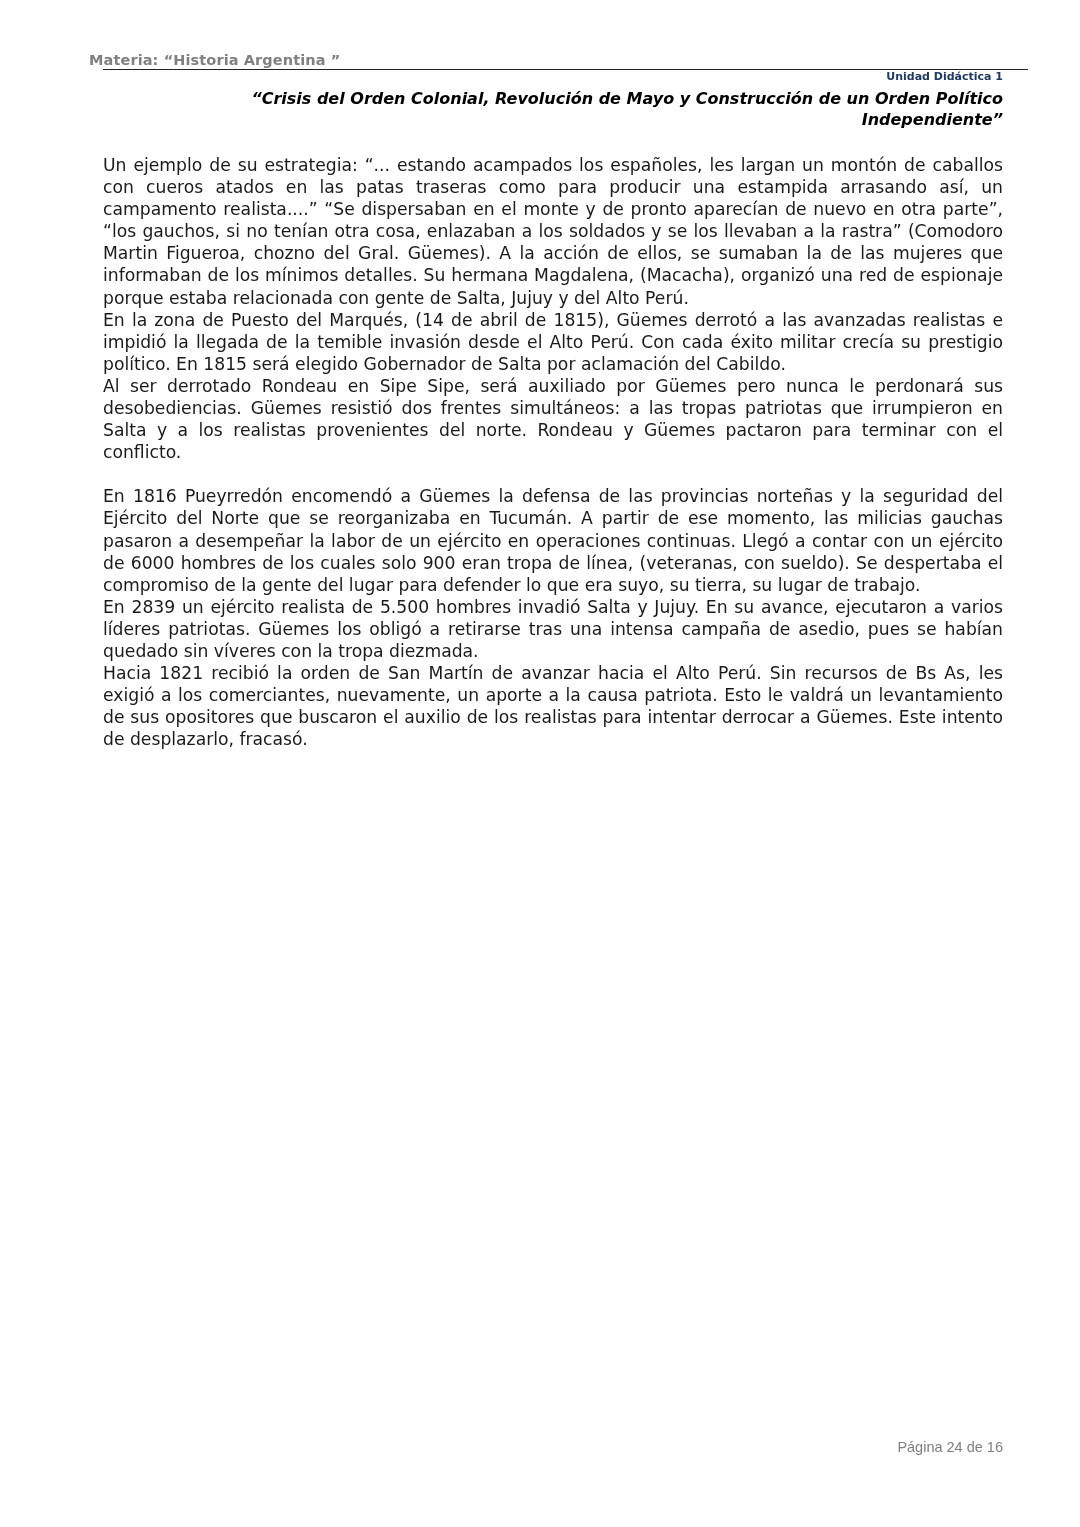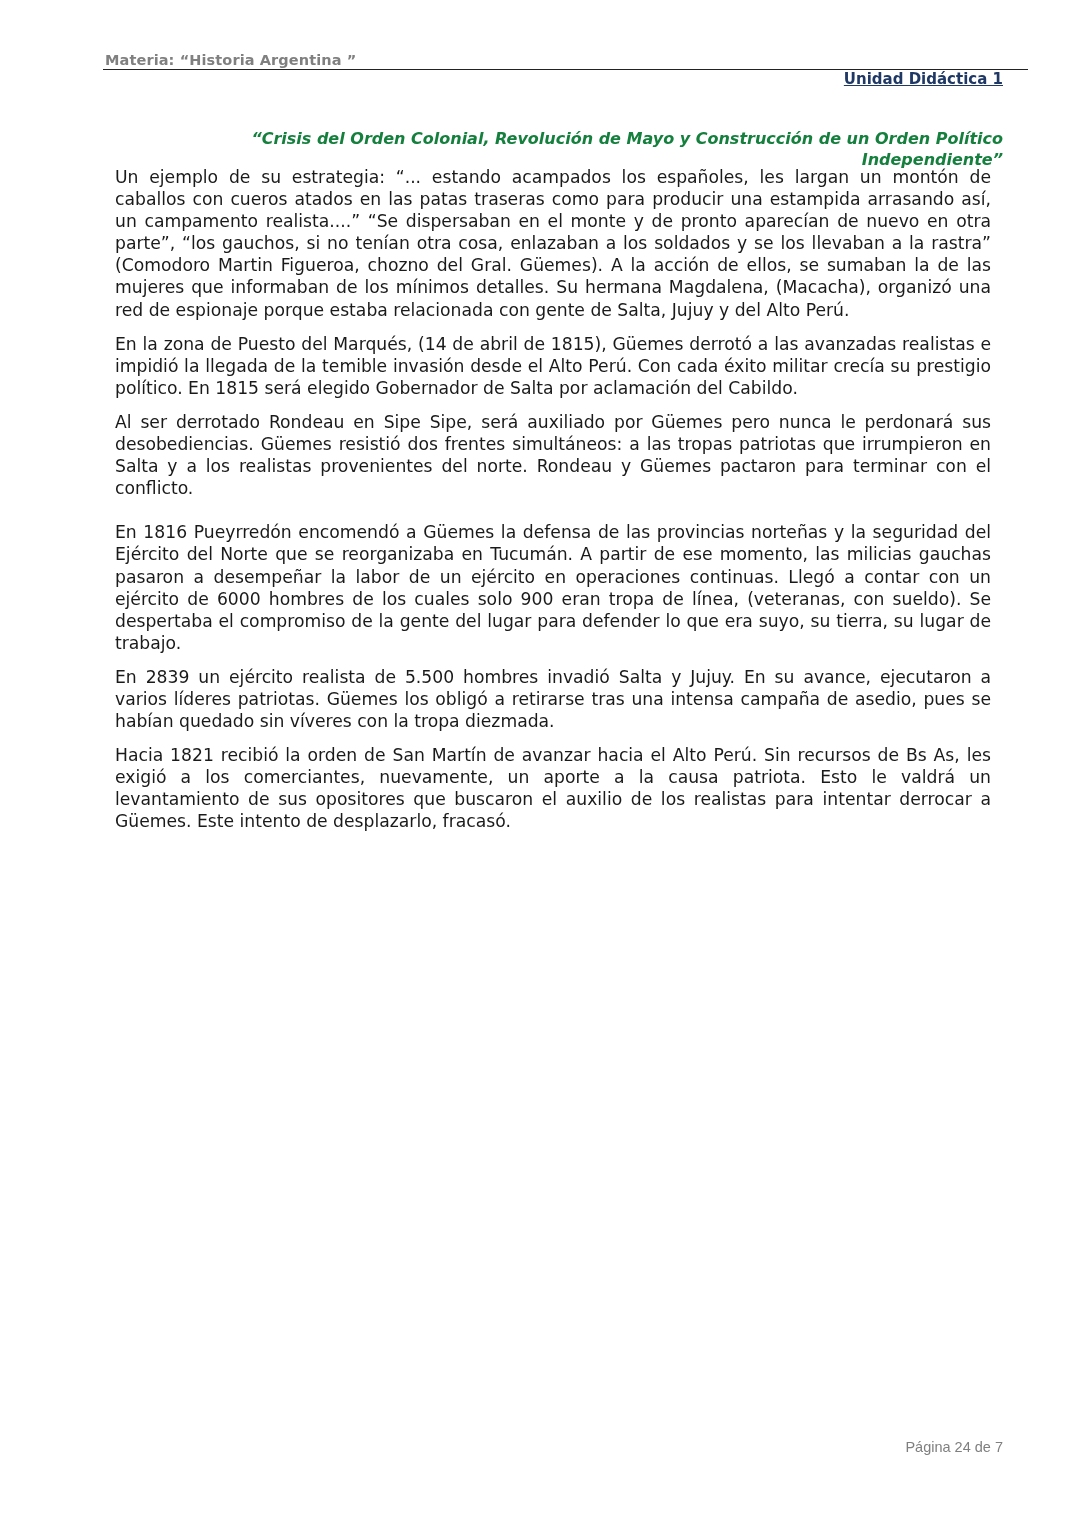--- a/index.html
+++ b/index.html
@@ -10,70 +10,68 @@
     body {
       width: 1080px;
       height: 1527px;
       position: relative;
       overflow: hidden;
       font-family: "DejaVu Sans", "Liberation Sans", sans-serif;
       color: #1a1a1a;
     }
     .header-subject {
       position: absolute;
-      left: 105px;
+      left: 89px;
       top: 52px;
       font-size: 14.5px;
       font-weight: bold;
       color: #808080;
       letter-spacing: 0.1px;
     }
     .header-rule {
       position: absolute;
       left: 103px;
       top: 69px;
       width: 925px;
       height: 0;
       border-top: 1.5px solid #222222;
     }
     .header-unit {
       position: absolute;
       right: 77px;
       top: 70px;
-      font-size: 15px;
+      font-size: 11px;
       font-weight: bold;
       color: #1f3864;
       text-align: center;
-      text-decoration: underline;
     }
     .header-title {
       position: absolute;
       right: 77px;
       top: 88px;
       width: 820px;
       font-size: 16px;
       font-weight: bold;
       font-style: italic;
-      color: #15803d;
+      color: #000000;
       text-align: right;
       line-height: 21px;
-      margin-top: 40px;
     }
     .content {
       position: absolute;
       left: 103px;
       top: 154px;
       width: 900px;
       font-size: 17.2px;
       line-height: 22.1px;
       text-align: justify;
       color: #1a1a1a;
     }
     .content p {
-      margin: 12px;
+      margin: 0;
     }
     .content p.gap-before {
       margin-top: 22px;
     }
     .footer-page {
       position: absolute;
       right: 77px;
       top: 1439px;
       font-size: 14.5px;
       color: #7f7f7f;
@@ -95,15 +93,15 @@
 
   <div class="content">
     <p>Un ejemplo de su estrategia: “... estando acampados los españoles, les largan un montón de caballos con cueros atados en las patas traseras como para producir una estampida arrasando así, un campamento realista....” “Se dispersaban en el monte y de pronto aparecían de nuevo en otra parte”, “los gauchos, si no tenían otra cosa, enlazaban a los soldados y se los llevaban a la rastra” (Comodoro Martin Figueroa, chozno del Gral. Güemes). A la acción de ellos, se sumaban la de las mujeres que informaban de los mínimos detalles. Su hermana Magdalena, (Macacha), organizó una red de espionaje porque estaba relacionada con gente de Salta, Jujuy y del Alto Perú.</p>
     <p>En la zona de Puesto del Marqués, (14 de abril de 1815), Güemes derrotó a las avanzadas realistas e impidió la llegada de la temible invasión desde el Alto Perú. Con cada éxito militar crecía su prestigio político. En 1815 será elegido Gobernador de Salta por aclamación del Cabildo.</p>
     <p>Al ser derrotado Rondeau en Sipe Sipe, será auxiliado por Güemes pero nunca le perdonará sus desobediencias. Güemes resistió dos frentes simultáneos: a las tropas patriotas que irrumpieron en Salta y a los realistas provenientes del norte. Rondeau y Güemes pactaron para terminar con el conflicto.</p>
     <p class="gap-before">En 1816 Pueyrredón encomendó a Güemes la defensa de las provincias norteñas y la seguridad del Ejército del Norte que se reorganizaba en Tucumán. A partir de ese momento, las milicias gauchas pasaron a desempeñar la labor de un ejército en operaciones continuas. Llegó a contar con un ejército de 6000 hombres de los cuales solo 900 eran tropa de línea, (veteranas, con sueldo). Se despertaba el compromiso de la gente del lugar para defender lo que era suyo, su tierra, su lugar de trabajo.</p>
     <p>En 2839 un ejército realista de 5.500 hombres invadió Salta y Jujuy. En su avance, ejecutaron a varios líderes patriotas. Güemes los obligó a retirarse tras una intensa campaña de asedio, pues se habían quedado sin víveres con la tropa diezmada.</p>
     <p>Hacia 1821 recibió la orden de San Martín de avanzar hacia el Alto Perú. Sin recursos de Bs As, les exigió a los comerciantes, nuevamente, un aporte a la causa patriota. Esto le valdrá un levantamiento de sus opositores que buscaron el auxilio de los realistas para intentar derrocar a Güemes. Este intento de desplazarlo, fracasó.</p>
   </div>
 
-  <div class="footer-page">Página 24 de 7</div>
+  <div class="footer-page">Página 24 de 16</div>
 
 </div>
 
 </body></html>

